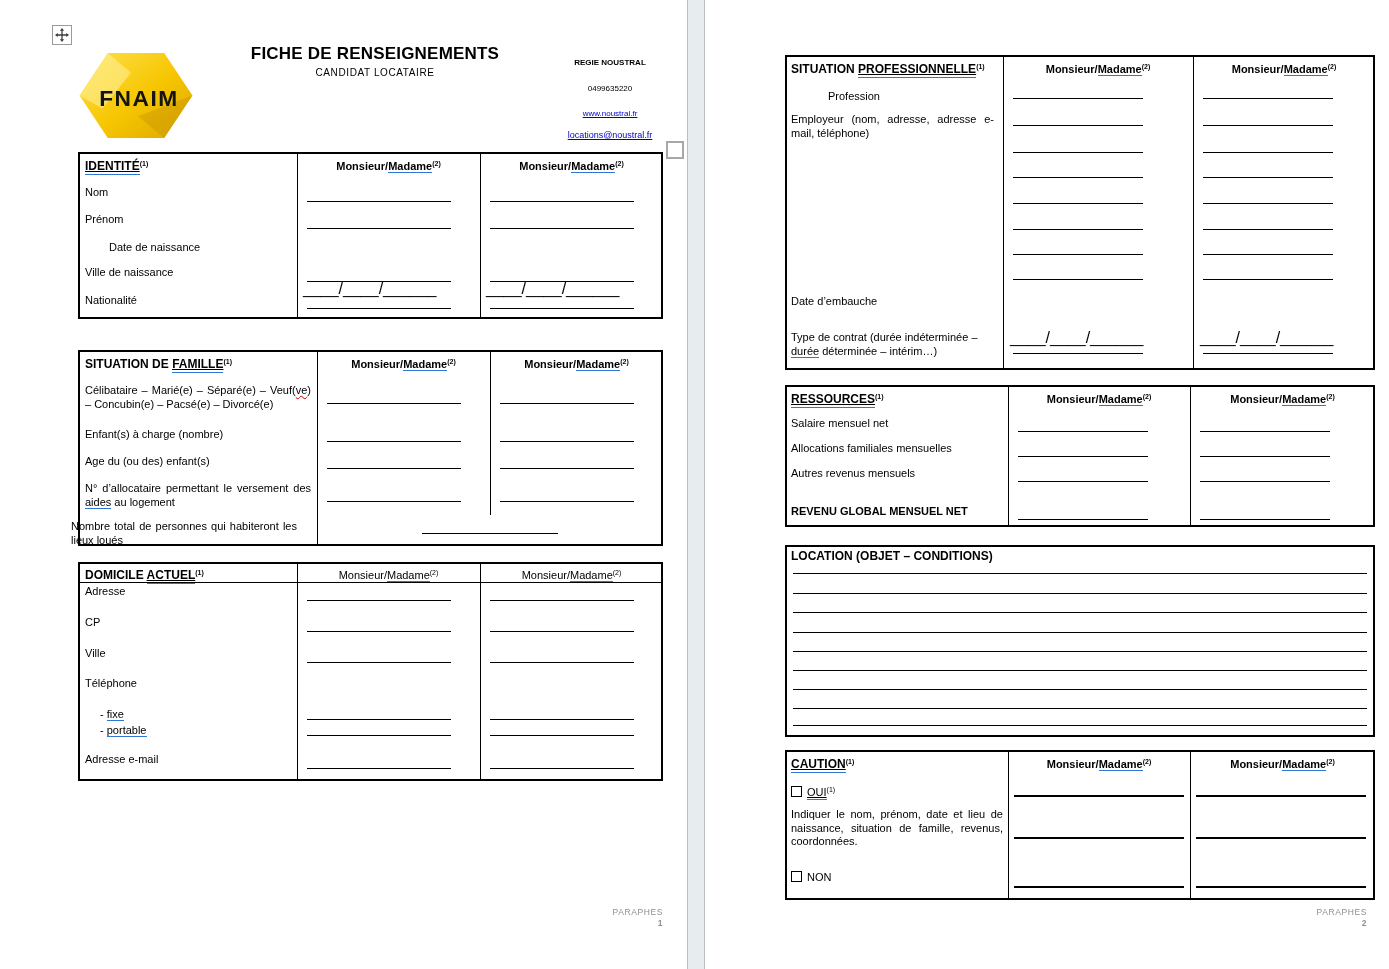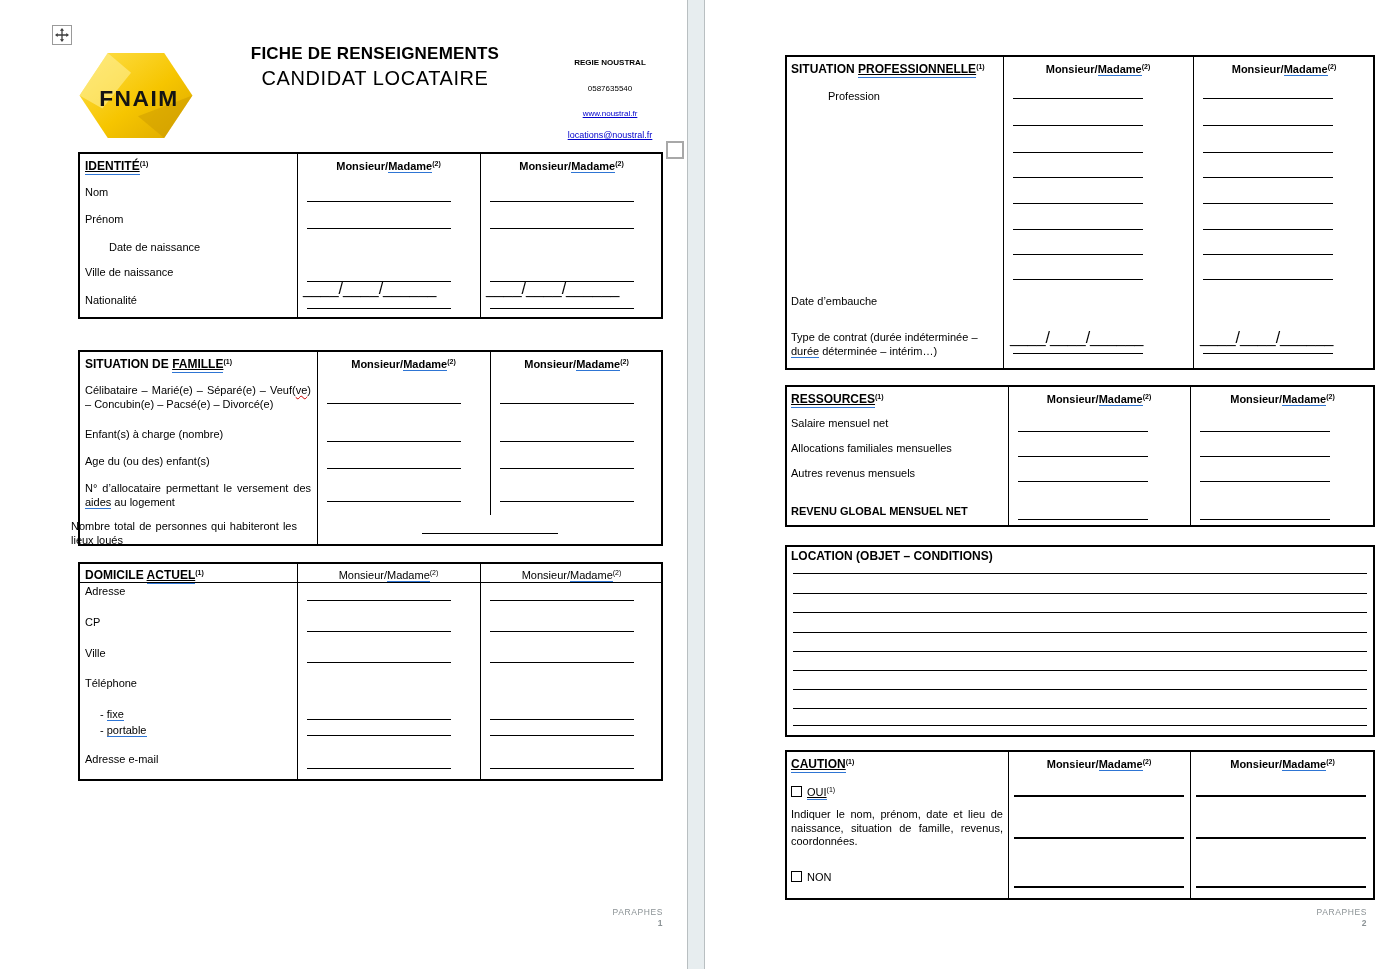--- a/index.html
+++ b/index.html
@@ -22,21 +22,21 @@
   .jus { text-align:justify; }
   .link { color:#0000cc; text-decoration:underline; }
   .cbx { display:inline-block; width:9px; height:9px; border:1px solid #000; margin-right:5px; vertical-align:-1px; background:#fff; }
   .dateph { position:absolute; font-size:16px; white-space:nowrap;margin-top:36px; }
   .footer { position:absolute; color:#8a9194; font-size:8.5px; text-align:right; letter-spacing:0.6px; line-height:11px; }
   .gap { position:absolute; top:0; height:100%; background:#e7edef; border-left:1px solid #b9bfc1; border-right:1px solid #b9bfc1; }
   .handlebox { position:absolute; width:20px; height:20px; border:1px solid #9a9a9a; background:#fff; box-sizing:border-box; display:flex; align-items:center; justify-content:center; }
   .rszbox { position:absolute; width:18px; height:18px; border:2px solid #a8a8a8; background:#fff; box-sizing:border-box; }
   .doctitle { position:absolute; text-align:center; }
   .doctitle .t1 { font-size:17px; font-weight:bold; letter-spacing:0.2px; }
-  .doctitle .t2 { font-size:20px; letter-spacing:0.6px; margin-top:3px; }
+  .doctitle .t2 { font-size:10px; letter-spacing:0.6px; margin-top:3px; }
   .contact { position:absolute; text-align:center; font-size:8px; line-height:9px; }
   .contact > div { margin-bottom:12px; }
   .bold { font-weight:bold; }
 </style>
 </head>
 <body>
 
 <div id="root">
 
   <div class="gap" style="left:687px; width:16px;"></div>
@@ -65,21 +65,21 @@
     </svg>
   </div>
 
   <div class="doctitle" style="left:225px; top:44px; width:300px;">
     <div class="t1">FICHE DE RENSEIGNEMENTS</div>
     <div class="t2">CANDIDAT LOCATAIRE</div>
   </div>
 
   <div class="contact" style="left:545px; top:58px; width:130px;text-align:center;">
     <div class="bold" style="font-size:8px; margin-bottom:17px;">REGIE NOUSTRAL</div>
-    <div style="margin-bottom:16px;">0587635540</div>
+    <div style="margin-bottom:16px;">0499635220</div>
     <div style="margin-bottom:13px;"><span class="link">www.noustral.fr</span></div>
     <div style="font-size:9px;"><span class="link">locations@noustral.fr</span></div>
   </div>
 
   <div class="rszbox" style="left:666px; top:141px;"></div>
 
   <div class="box" style="left:78px; top:152px; width:585px; height:167px;"></div>
   <div class="vline" style="left:297px; top:152px; height:167px;"></div>
   <div class="vline" style="left:480px; top:152px; height:167px;"></div>
   <div class="sec" style="left:85px; top:157px;"><span class="tu">IDENTITÉ</span><span class="sup">(1)</span></div>
@@ -161,20 +161,21 @@
   </div>
 
   <div class="box" style="left:785px; top:55px; width:590px; height:315px;"></div>
   <div class="vline" style="left:1003px; top:55px; height:315px;"></div>
   <div class="vline" style="left:1193px; top:55px; height:315px;"></div>
   <div class="sec" style="left:791px; top:60px;"><span>SITUATION </span><span class="tu">PROFESSIONNELLE</span><span class="sup">(1)</span></div>
   <div class="mmh" style="left:1003px; top:60px; width:190px;"><span>Monsieur/</span><span class="bu">Madame</span><span class="sup">(2)</span></div>
   <div class="mmh" style="left:1193px; top:60px; width:182px;"><span>Monsieur/</span><span class="bu">Madame</span><span class="sup">(2)</span></div>
 
   <div class="lbl" style="left:791px; top:90px;margin-left:37px;">Profession</div>
+  <div class="lbl jus" style="left:791px; top:113px; width:203px;">Employeur (nom, adresse, adresse e-mail, téléphone)</div>
   <div class="lbl" style="left:791px; top:295px;">Date d’embauche</div>
   <div class="lbl" style="left:791px; top:331px; width:205px;"><span>Type de contrat (durée indéterminée – </span><span class="bu">durée</span><span> déterminée – intérim…)</span></div>
 
   <div class="ln" style="left:1013px; top:98px; width:130px;"></div>
   <div class="ln" style="left:1203px; top:98px; width:130px;"></div>
   <div class="ln" style="left:1013px; top:125px; width:130px;"></div>
   <div class="ln" style="left:1203px; top:125px; width:130px;"></div>
   <div class="ln" style="left:1013px; top:152px; width:130px;"></div>
   <div class="ln" style="left:1203px; top:152px; width:130px;"></div>
   <div class="ln" style="left:1013px; top:177px; width:130px;"></div>

